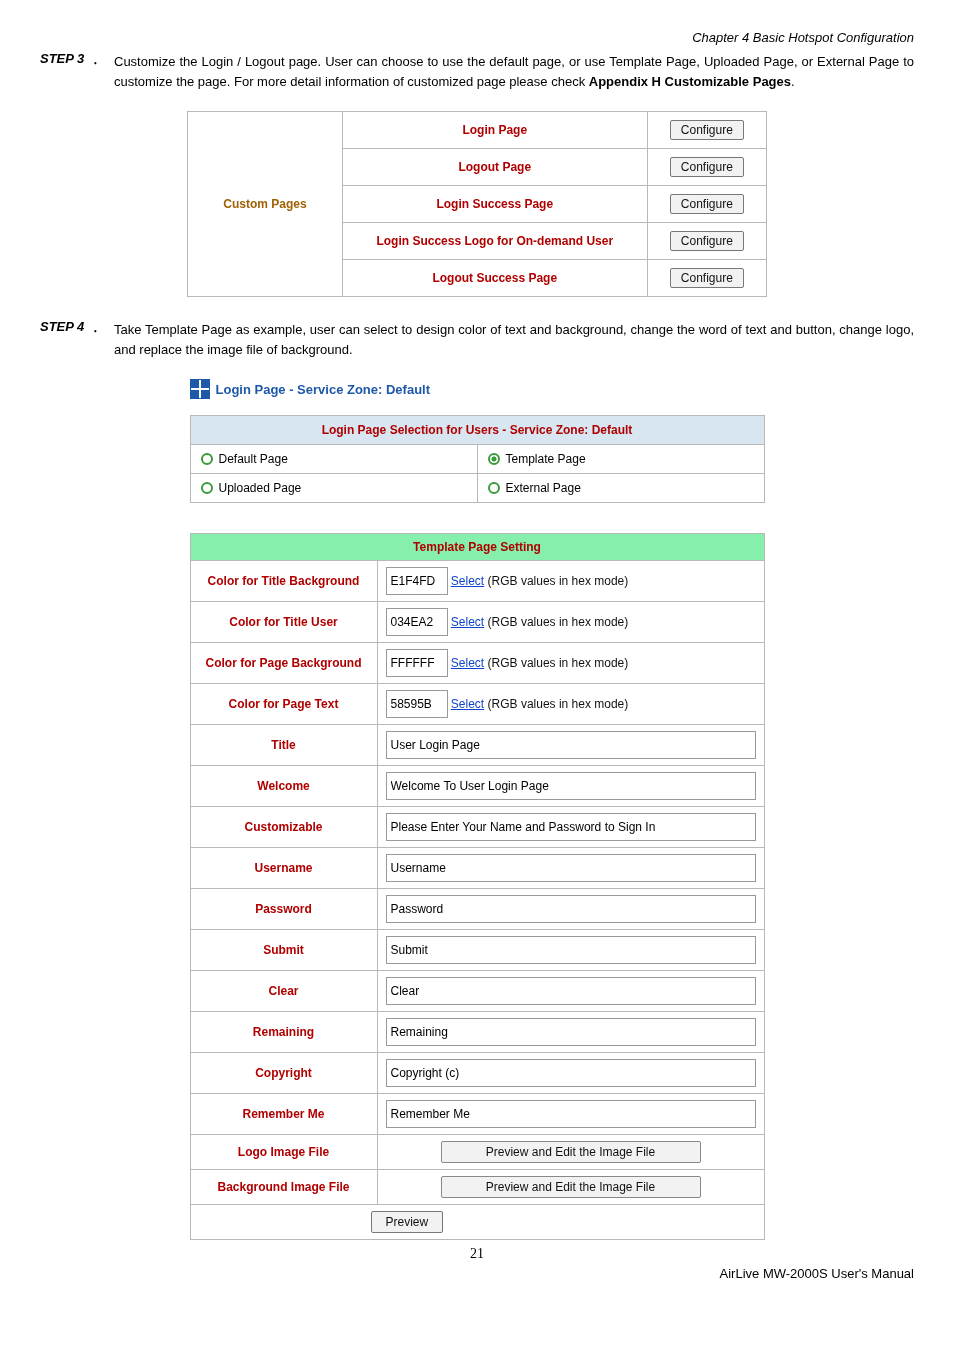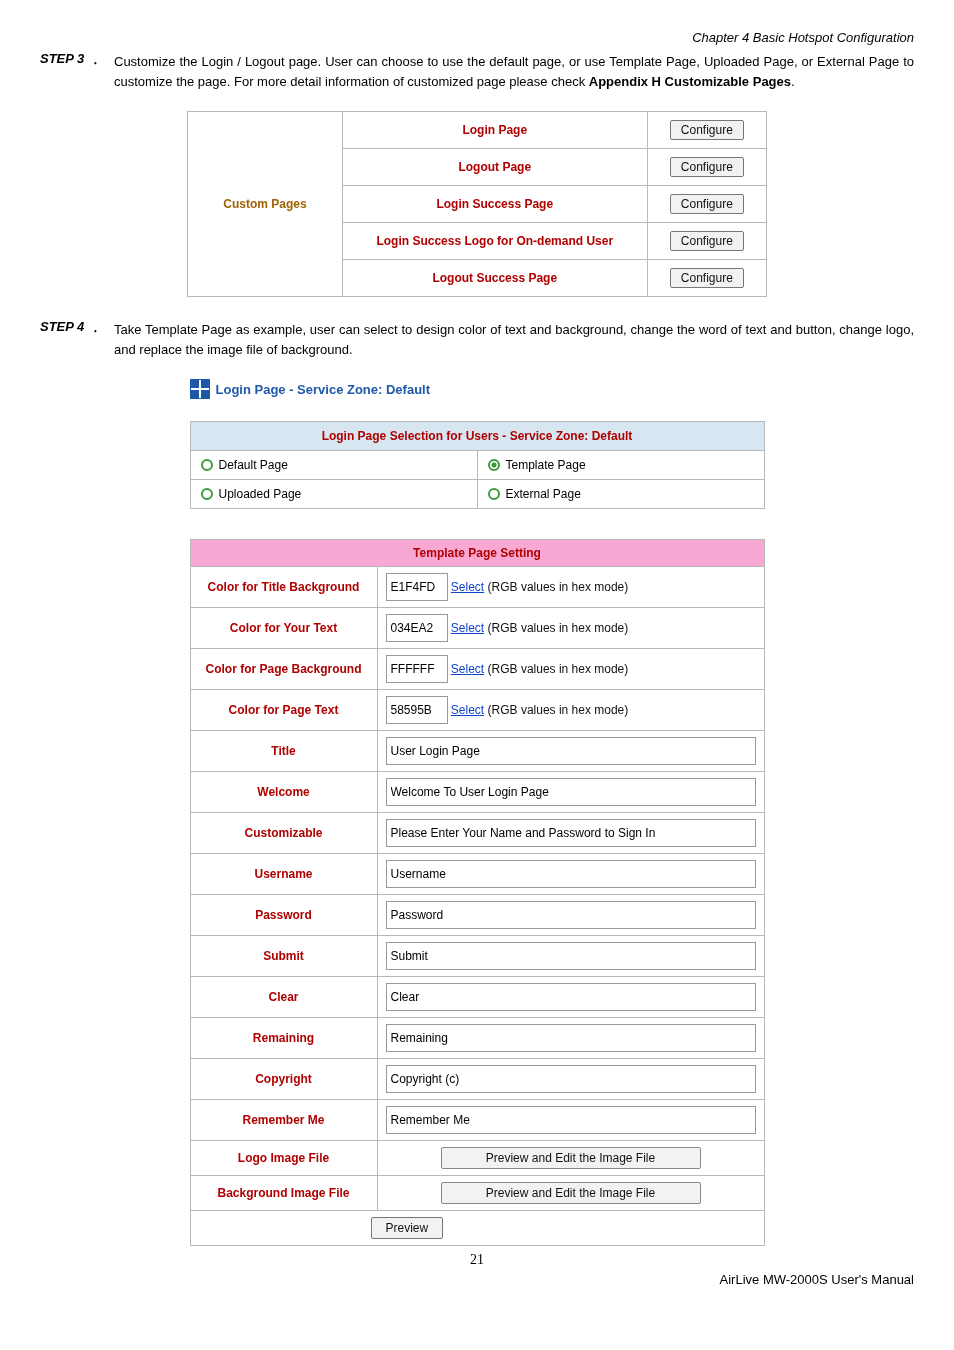--- a/index.html
+++ b/index.html
@@ -102,21 +102,21 @@
   .grid-icon::after {
     top: 8px; left: 0; height: 2px; width: 18px;
   }
   .panel-title {
     color: #1e59a9;
     font-weight: bold;
     font-size: 13px;
   }
   
   .selection-table {
-    margin: 22px auto 0 auto;
+    margin: 16px auto 0 auto;
     width: 575px;
     border-collapse: collapse;
     border: 1px solid #b8b8b8;
   }
   .selection-header {
     background: #d7e6f1;
     text-align: center;
     font-weight: bold;
     color: #b00000;
     padding: 8px;
@@ -151,21 +151,21 @@
   }
   
   
   .template-table {
     margin: 30px auto 0 auto;
     width: 575px;
     border-collapse: collapse;
     border: 1px solid #b8b8b8;
   }
   .template-header {
-    background: #f9a8d4;
+    background: #86efac;
     text-align: center;
     font-weight: bold;
     color: #b00000;
     padding: 8px;
     border: 1px solid #b8b8b8;
     font-size: 12px;
   }
   .template-table td {
     border: 1px solid #b8b8b8;
     padding: 6px 8px;
@@ -316,21 +316,21 @@
 
   <tr>
     <td class="tpl-label">Color for Title Background</td>
     <td class="tpl-value">
       <input type="text" class="short-input" value="E1F4FD" style="">
       <span class="sel-link">Select</span>
       <span class="hint">(RGB values in hex mode)</span>
     </td>
   </tr>
   <tr>
-    <td class="tpl-label">Color for Your Text</td>
+    <td class="tpl-label">Color for Title User</td>
     <td class="tpl-value">
       <input type="text" class="short-input" value="034EA2" style="">
       <span class="sel-link">Select</span>
       <span class="hint">(RGB values in hex mode)</span>
     </td>
   </tr>
   <tr>
     <td class="tpl-label">Color for Page Background</td>
     <td class="tpl-value">
       <input type="text" class="short-input" value="FFFFFF" style="">

